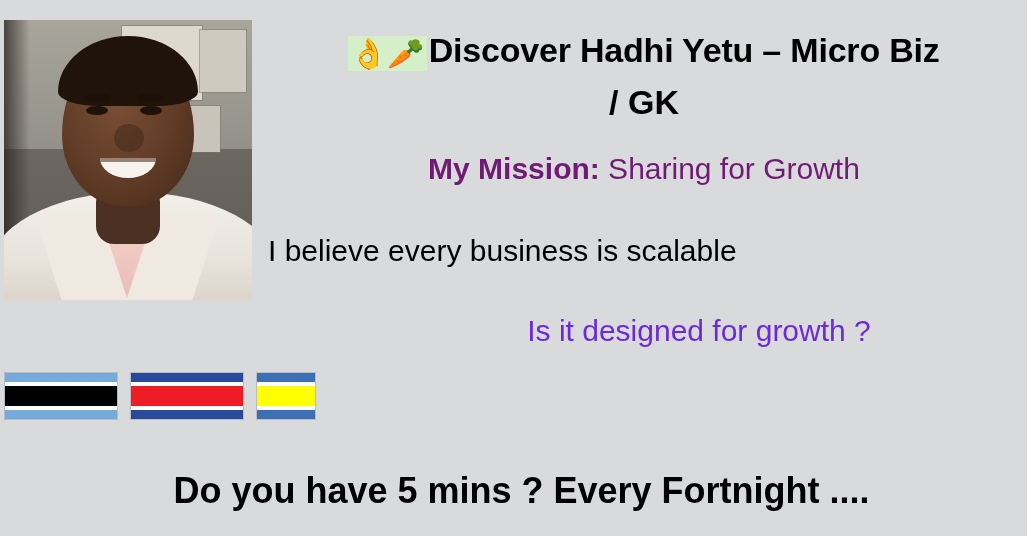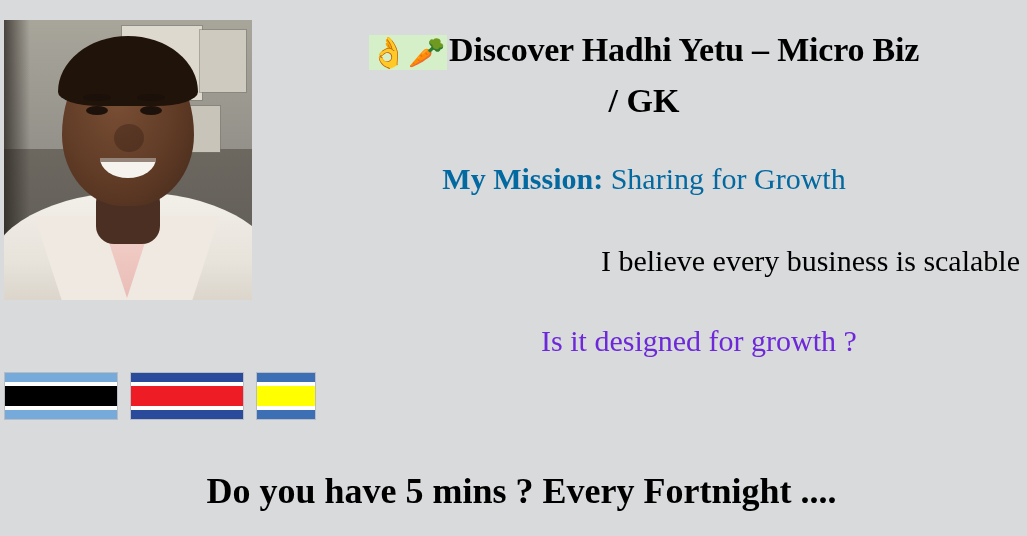--- a/index.html
+++ b/index.html
@@ -11,21 +11,20 @@
     height: 536px;
     background: #d9dadc;
     font-family: "Liberation Sans", sans-serif;
     overflow: hidden;
   }
   #banner {
     position: relative;
     width: 1027px;
     height: 536px;
     background: #d9dadc;
-    font-family: Liberation Serif, serif;
   }
 
   
   #portrait {
     position: absolute;
     left: 4px;
     top: 20px;
     width: 248px;
     height: 280px;
     overflow: hidden;
@@ -201,29 +200,29 @@
   }
   .headline-2 {
     font-weight: bold;
     font-size: 34px;
     color: #000;
     text-align: center;
     margin-top: 12px;
   }
   .mission {
     font-size: 30px;
-    color: #0369a1;
-    text-align: center;
-    margin-top: 42px;
+    color: #701a75;
+    text-align: center;
+    margin-top: 30px;
   }
   .mission b { font-weight: bold; }
   .line-believe {
     font-size: 30px;
     color: #000;
-    text-align: right;
+    text-align: left;
     margin-top: 48px;
   }
   .line-designed {
     font-size: 30px;
     color: #6d28d9;
     text-align: center;
     margin-top: 46px;
     padding-left: 110px;
   }
   #footer-line {

